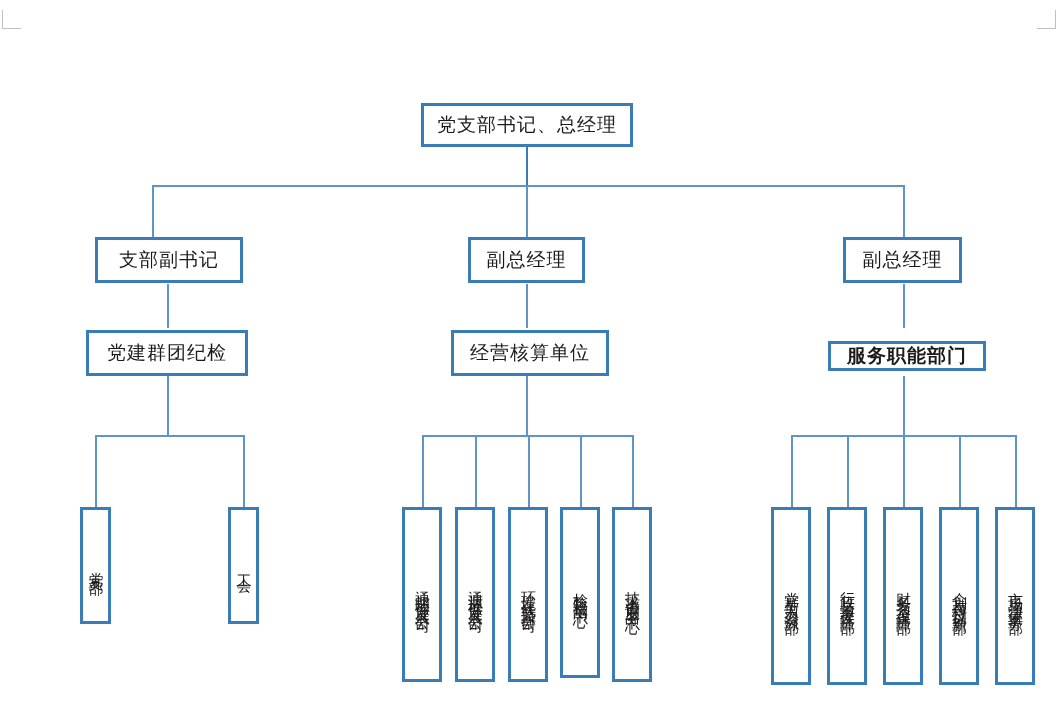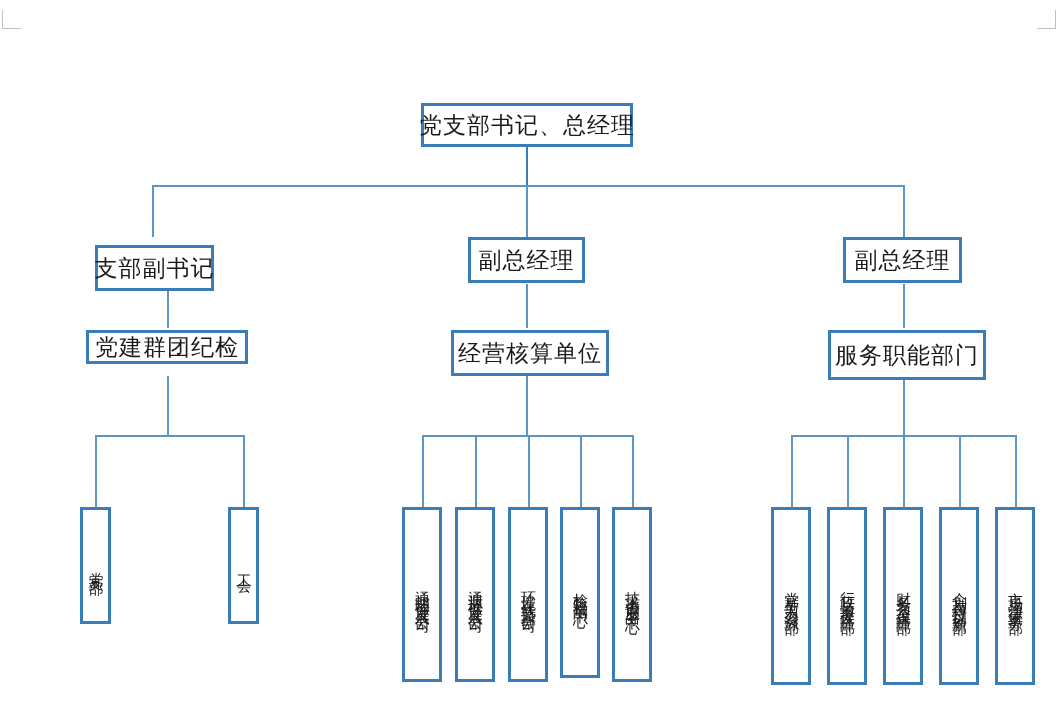--- a/index.html
+++ b/index.html
@@ -35,21 +35,21 @@
     position: absolute;
     box-sizing: border-box;
     background: #ffffff;
     border: 3px solid #3a7cb8;
     display: flex;
     align-items: center;
     justify-content: center;
     color: #1a1a1a;
   }
   .node.horiz {
-    font-size: 23px;
+    font-size: 19px;
     letter-spacing: 1px;
     white-space: nowrap;
   }
   .node.vert {
     writing-mode: vertical-rl;
     text-orientation: upright;
     font-size: 15px;
     letter-spacing: 4px;
     padding-top: 6px;
     padding-bottom: 6px;
@@ -99,27 +99,27 @@
   <div class="line v thin" style="left:903px; top:376px; height:59px;"></div>
   <div class="line h thin" style="left:791px; top:435px; width:225px;"></div>
   <div class="line v thin" style="left:791px;  top:435px; height:72px;"></div>
   <div class="line v thin" style="left:847px;  top:435px; height:72px;"></div>
   <div class="line v thin" style="left:903px;  top:435px; height:72px;"></div>
   <div class="line v thin" style="left:959px;  top:435px; height:72px;"></div>
   <div class="line v thin" style="left:1015px; top:435px; height:72px;"></div>
 
   <div class="node horiz" style="left:421px; top:103px; width:212px; height:44px;">党支部书记、总经理</div>
 
-  <div class="node horiz" style="left:95px; top:237px; width:119px; height:46px;margin-top:8px;">支部副书记</div>
+  <div class="node horiz" style="left:95px; top:237px; width:148px; height:46px;">支部副书记</div>
   <div class="node horiz" style="left:468px; top:237px; width:117px; height:46px;">副总经理</div>
   <div class="node horiz" style="left:843px; top:237px; width:119px; height:46px;">副总经理</div>
 
-  <div class="node horiz" style="left:86px; top:330px; width:162px; height:34px;">党建群团纪检</div>
+  <div class="node horiz" style="left:86px; top:330px; width:162px; height:46px;">党建群团纪检</div>
   <div class="node horiz" style="left:451px; top:330px; width:158px; height:46px;text-align:right;">经营核算单位</div>
-  <div class="node horiz" style="left:828px; top:330px; width:158px; height:50px;">服务职能部门</div>
+  <div class="node horiz" style="left:828px; top:341px; width:158px; height:30px;font-weight:bold;">服务职能部门</div>
 
   <div class="node vert" style="left:80px; top:507px; width:31px; height:117px;">党支部</div>
   <div class="node vert" style="left:228px; top:507px; width:31px; height:117px;">工会</div>
 
   <div class="node vert" style="left:402px; top:507px; width:40px; height:175px;">通朗环保发展公司</div>
   <div class="node vert" style="left:455px; top:507px; width:40px; height:175px;">通源环保发展公司</div>
   <div class="node vert" style="left:508px; top:507px; width:40px; height:175px;">环境在线监控公司</div>
   <div class="node vert" style="left:560px; top:507px; width:40px; height:171px;">检验检测中心</div>
   <div class="node vert" style="left:612px; top:507px; width:40px; height:175px;">技术咨询服务中心</div>
 

